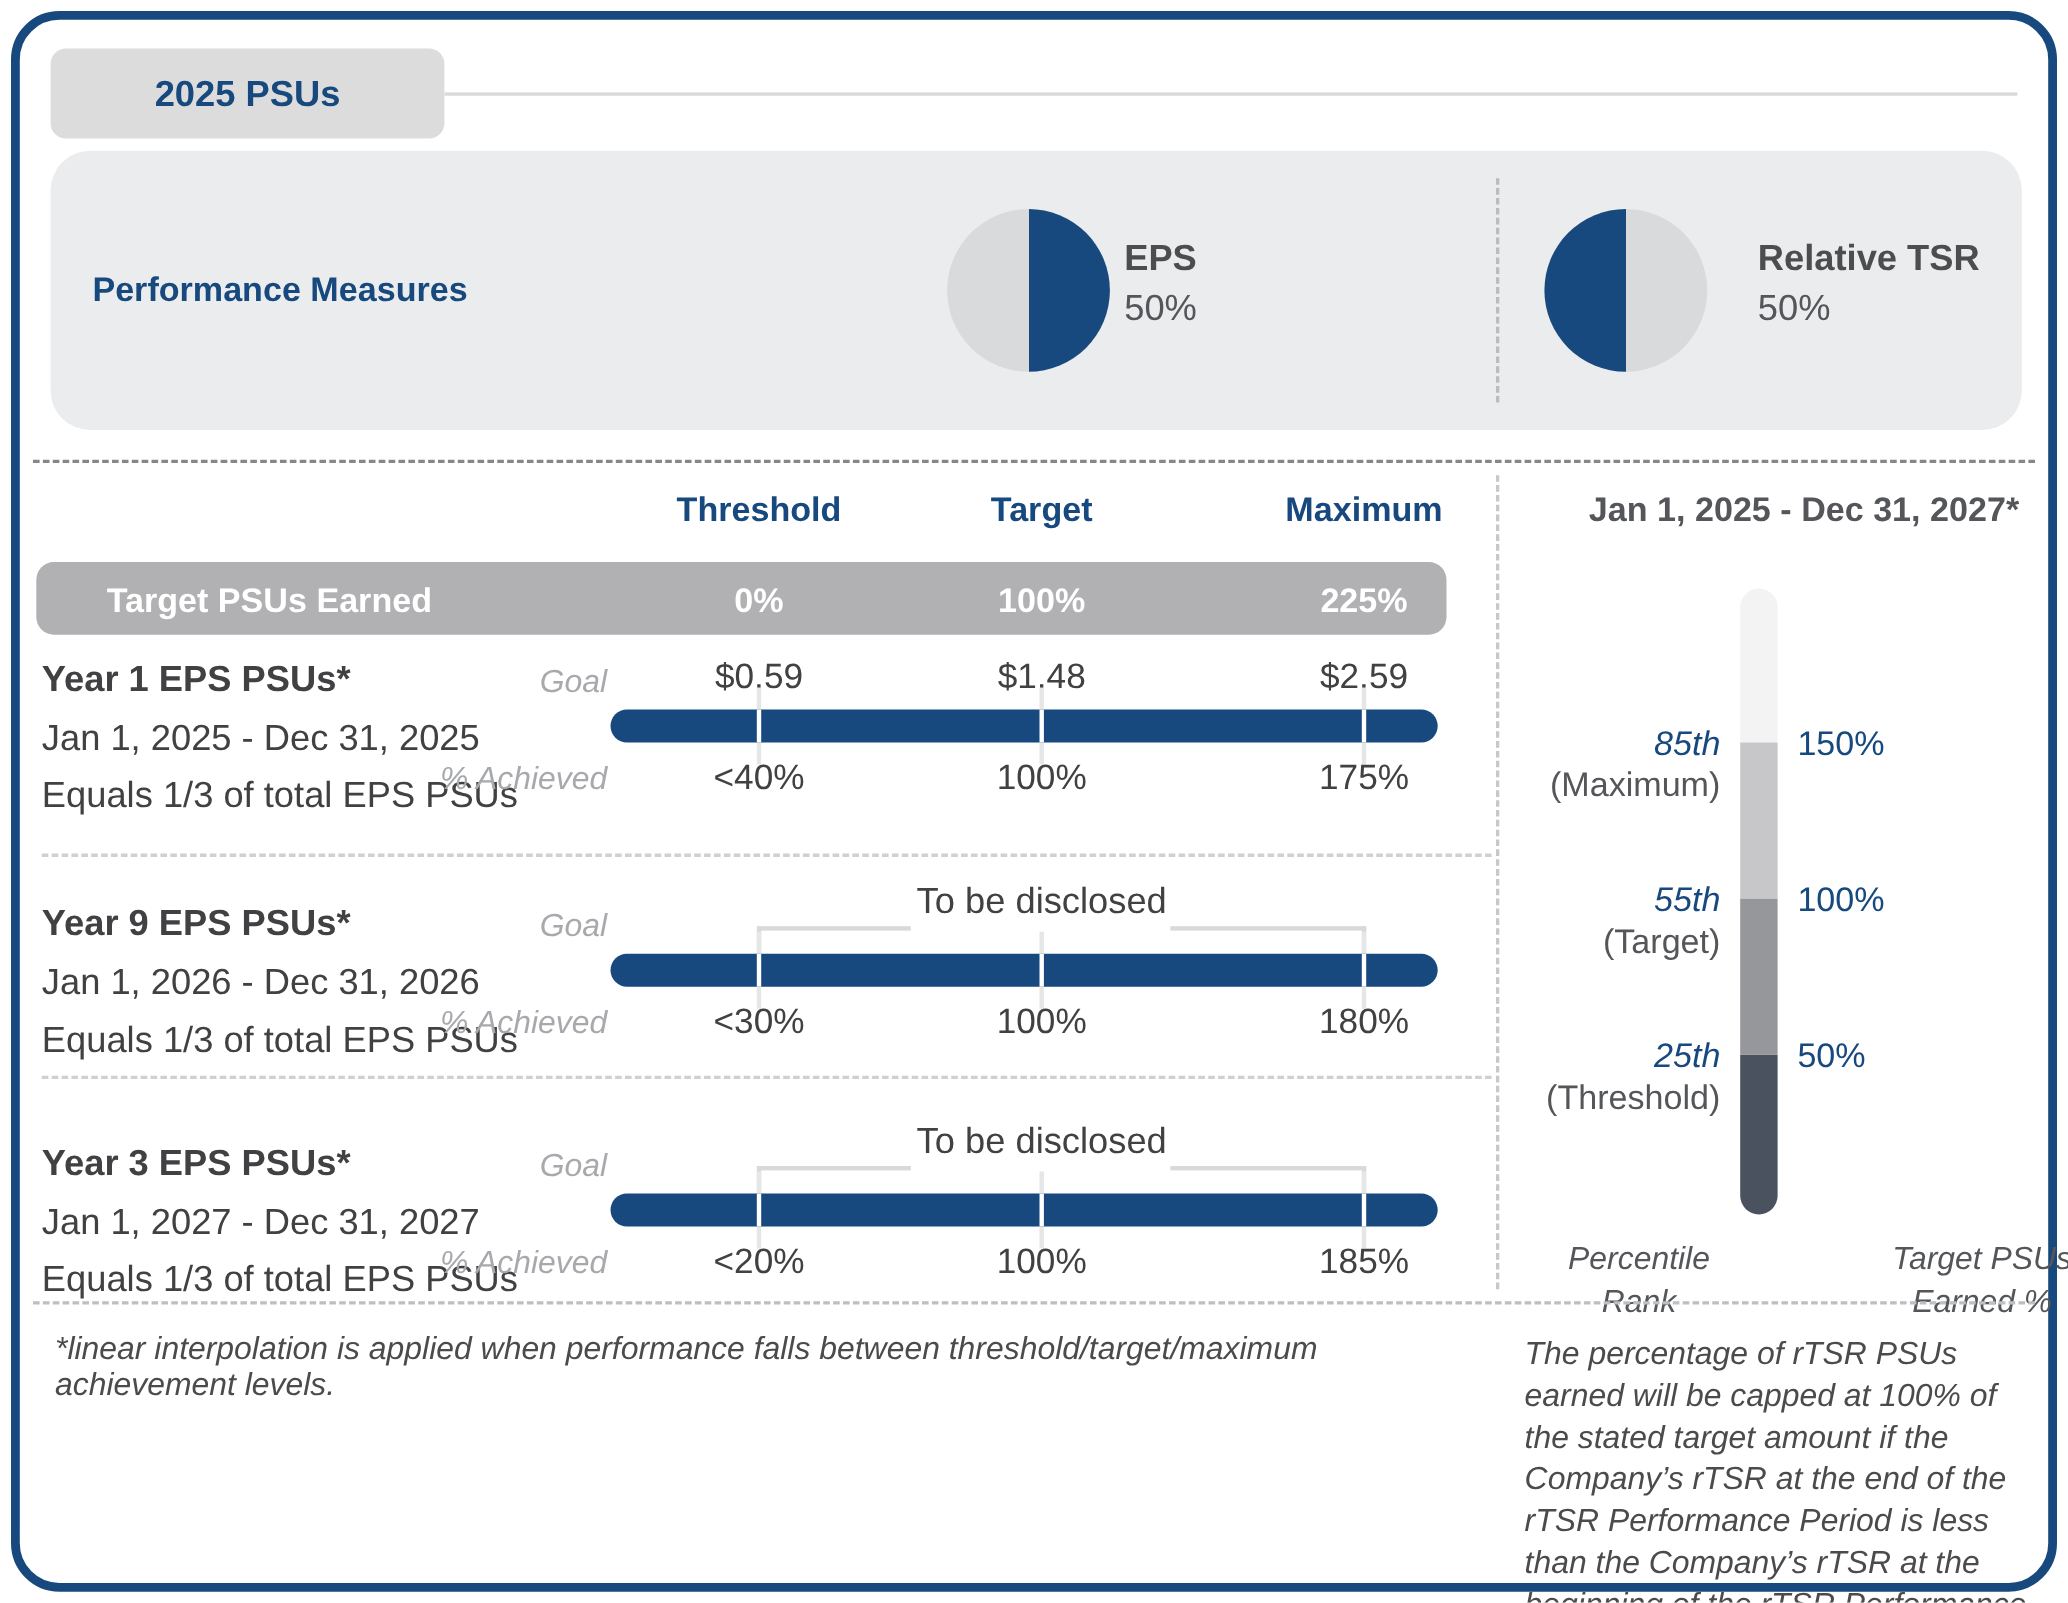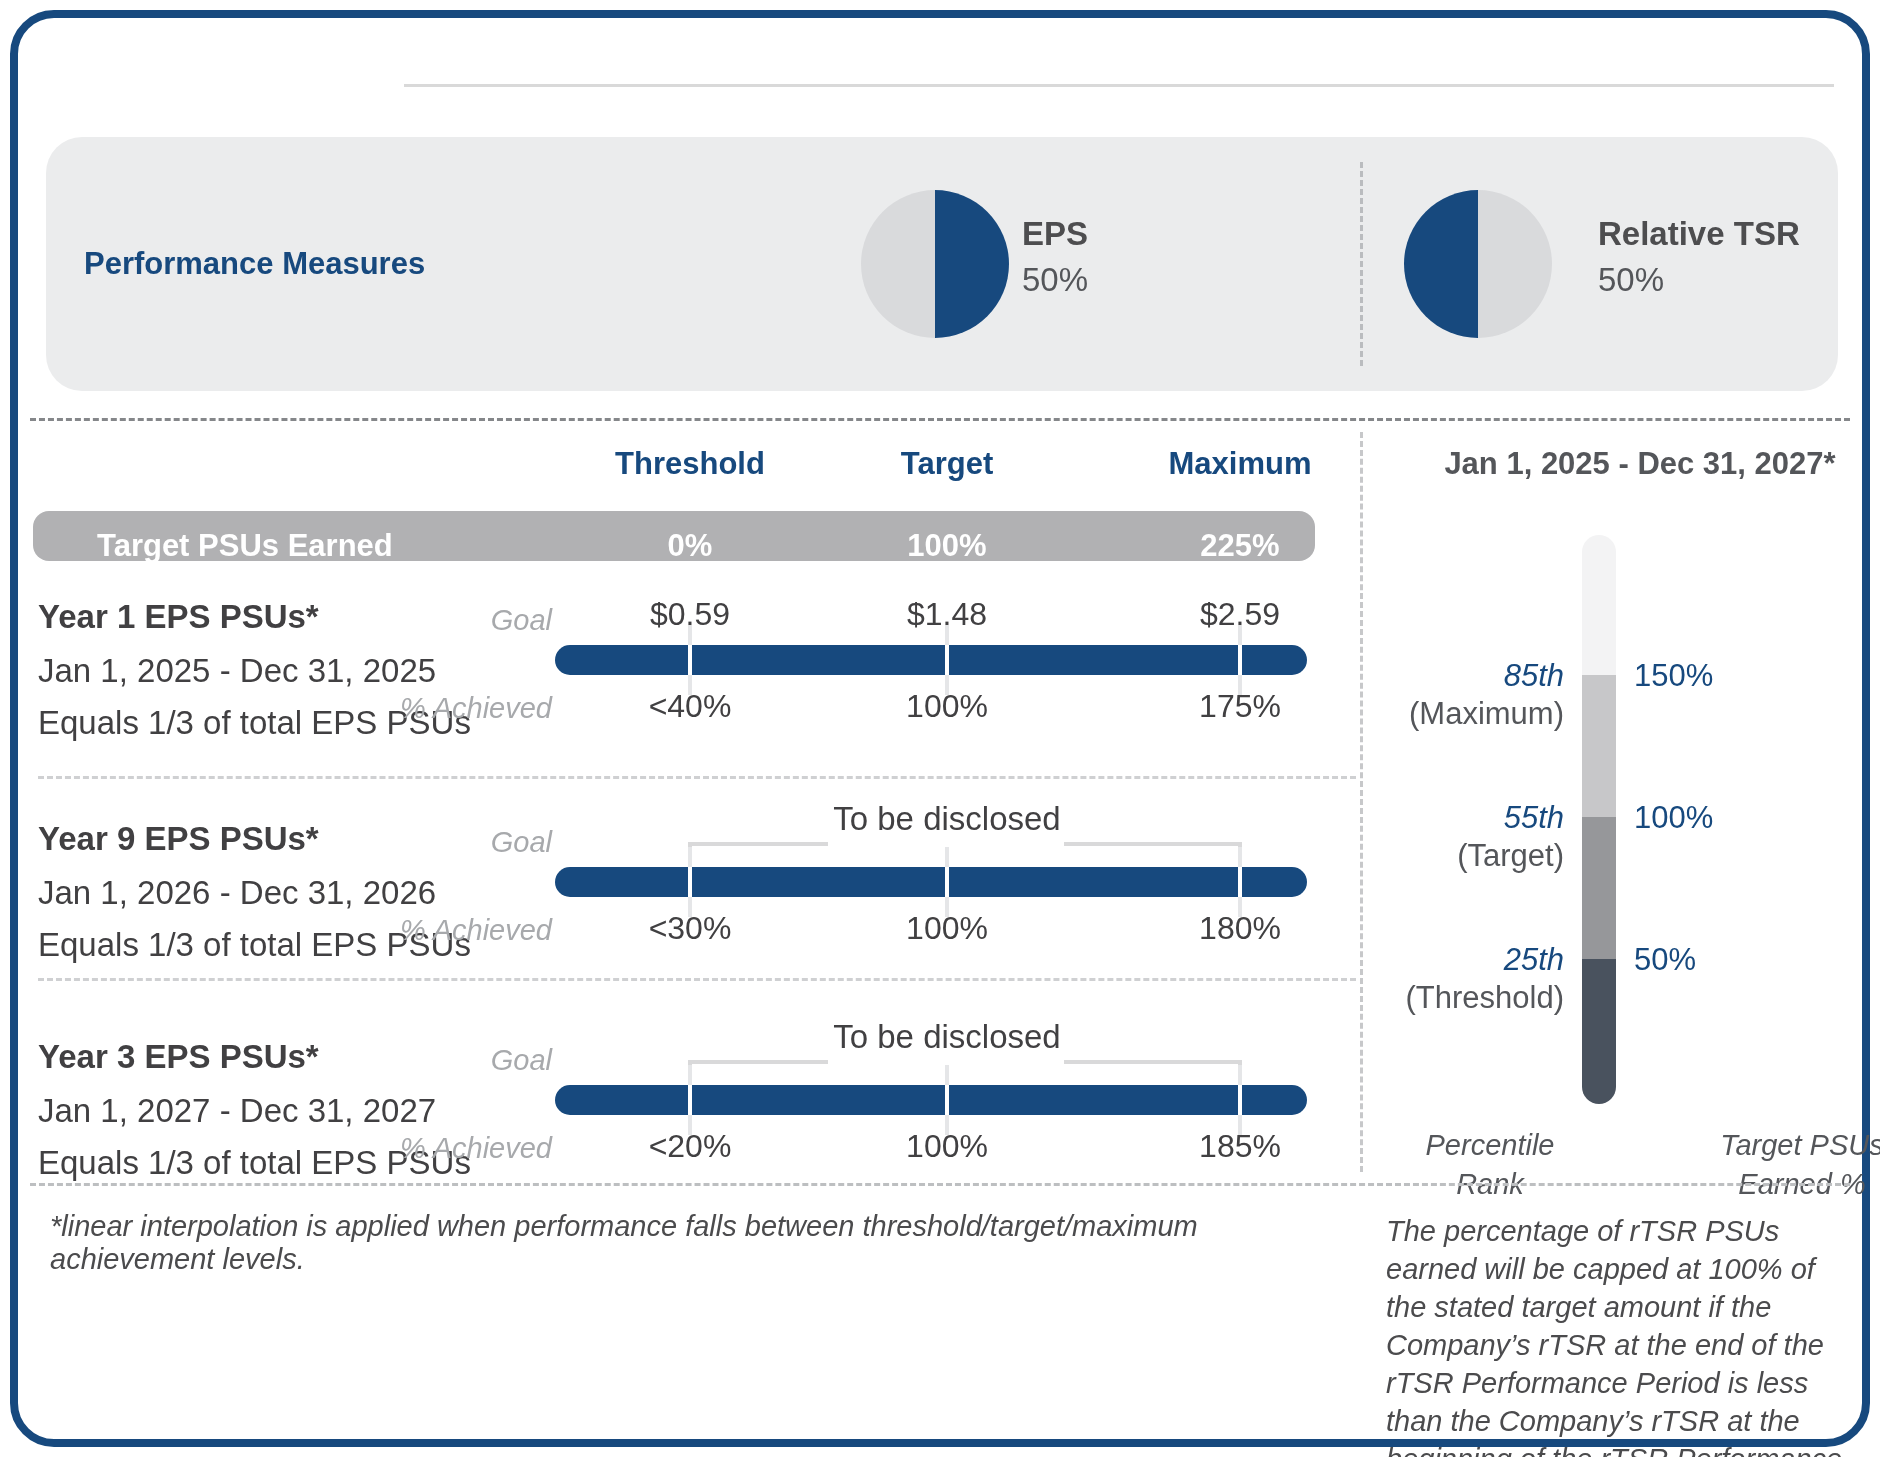--- a/index.html
+++ b/index.html
@@ -36,21 +36,21 @@
   .vdash{position:absolute;left:1360px;top:432px;height:740px;width:0;border-left:3px dashed #c7c8ca;}
 
   
   .colhead{position:absolute;top:446px;transform:translateX(-50%);
            color:var(--navy);font-weight:bold;font-size:31px;white-space:nowrap;}
   .ch1{left:690px;} .ch2{left:947px;} .ch3{left:1240px;}
   .period-head{position:absolute;top:446px;left:1640px;transform:translateX(-50%);
                color:var(--textgray);font-weight:bold;font-size:31px;white-space:nowrap;}
 
   
-  .band{position:absolute;left:33px;top:511px;width:1282px;height:50px;
+  .band{position:absolute;left:33px;top:511px;width:1282px;height:66px;
         background:var(--bandgray);border-radius:16px;color:#fff;}
   .band .blabel{position:absolute;left:64px;top:0;line-height:70px;font-weight:bold;font-size:31px;}
   .band .bval{position:absolute;top:0;line-height:70px;font-weight:bold;font-size:31px;
               transform:translateX(-50%);}
   .bv1{left:657px;} .bv2{left:914px;} .bv3{left:1207px;}
 
   
   .yr{position:absolute;left:0;width:1617px;height:186px;}
   .yr1{top:596px;} .yr2{top:818px;} .yr3{top:1036px;}
   .yr .t1{position:absolute;left:38px;top:2px;font-weight:bold;font-size:33px;color:var(--textdark);white-space:nowrap;}
@@ -97,20 +97,23 @@
            font-size:29px;color:#4b4b4d;}
   .fn-right{position:absolute;left:1386px;top:1212px;width:472px;font-style:italic;
             font-size:29px;line-height:38px;color:#4b4b4d;}
 </style>
 </head>
 <body>
 
 <div class="canvas">
   <div class="frame"></div>
 
+  <div class="tab">
+    <span>2025 PSUs</span>
+  </div>
   <div class="tab-line"></div>
 
   <div class="panel">
     <div class="pm-label">Performance Measures</div>
     <div class="pie pie-eps"></div>
     <div class="measure-text mt-eps">
       <div class="mname">EPS</div>
       <div>50%</div>
     </div>
     <div class="panel-divider"></div>

